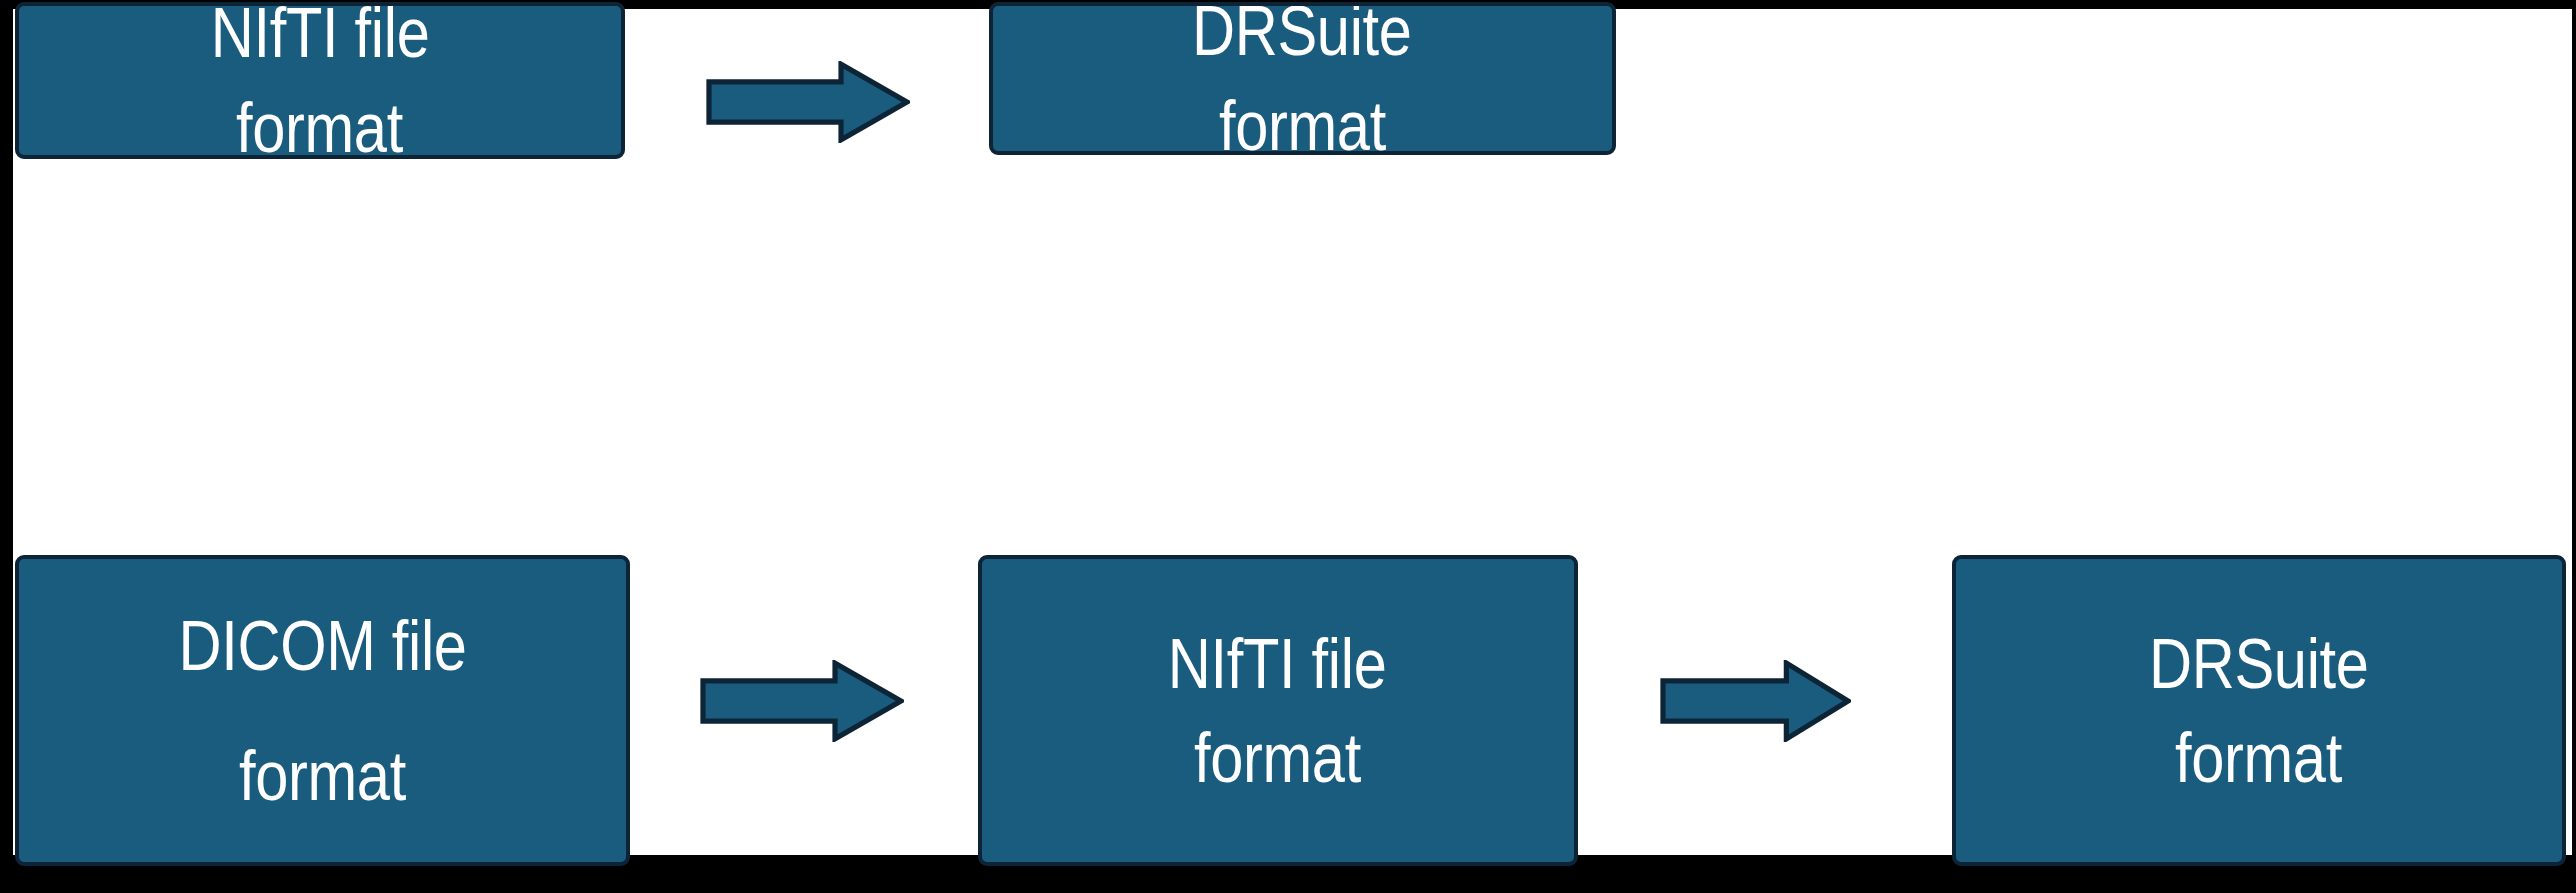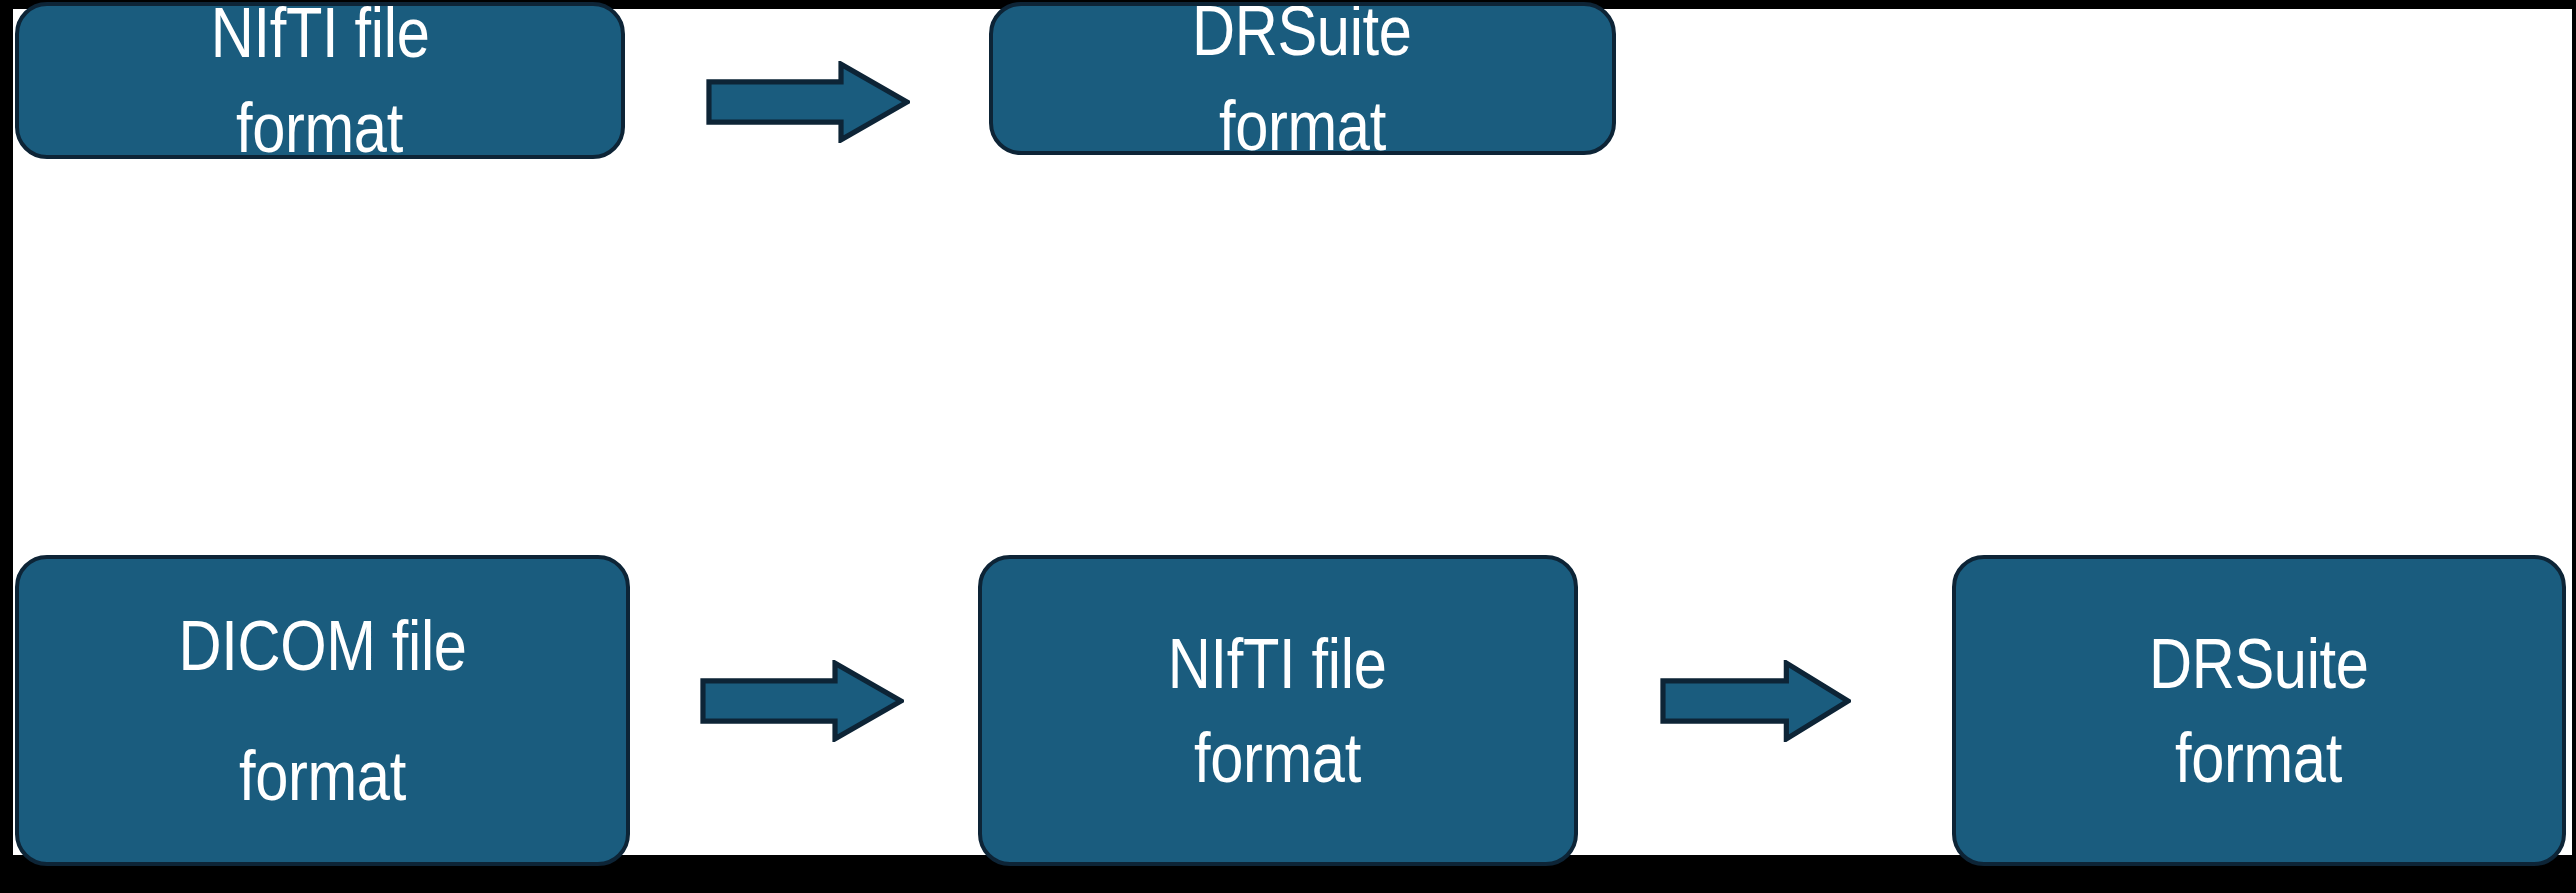--- a/index.html
+++ b/index.html
@@ -26,21 +26,21 @@
     background: #ffffff;
     overflow: visible;
   }
 
   
   .node {
     position: absolute;
     box-sizing: border-box;
     background: #1a5c7e;
     border: 4.4px solid #0d2436;
-    border-radius: 32px;
+    border-radius: 9px;
     display: flex;
     flex-direction: column;
     align-items: center;
     justify-content: center;
     color: #ffffff;
     text-align: left;
     line-height: 1.06;
     letter-spacing: -0.4px;
     overflow: hidden;
   }

